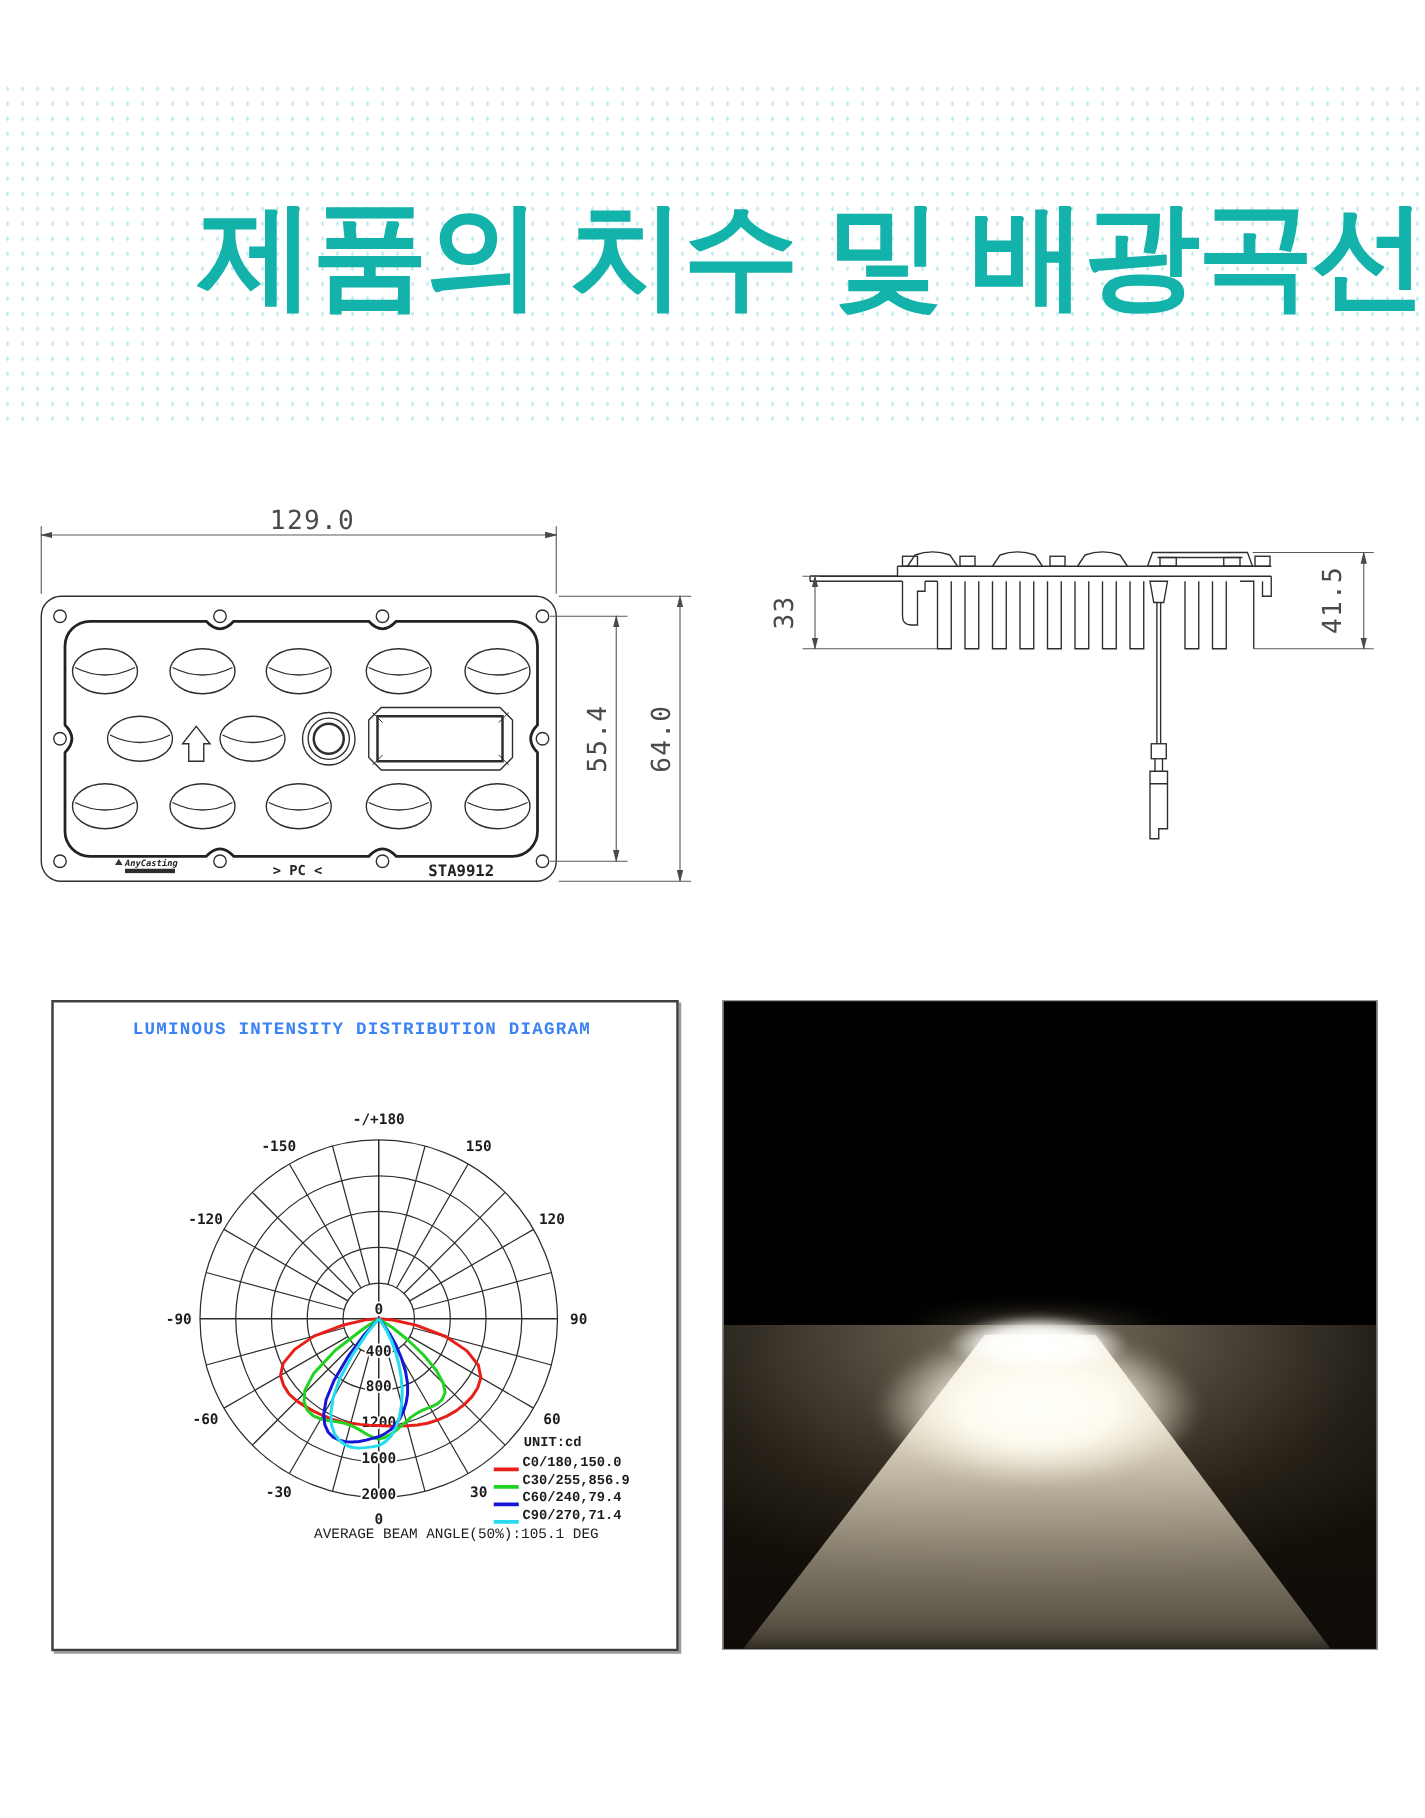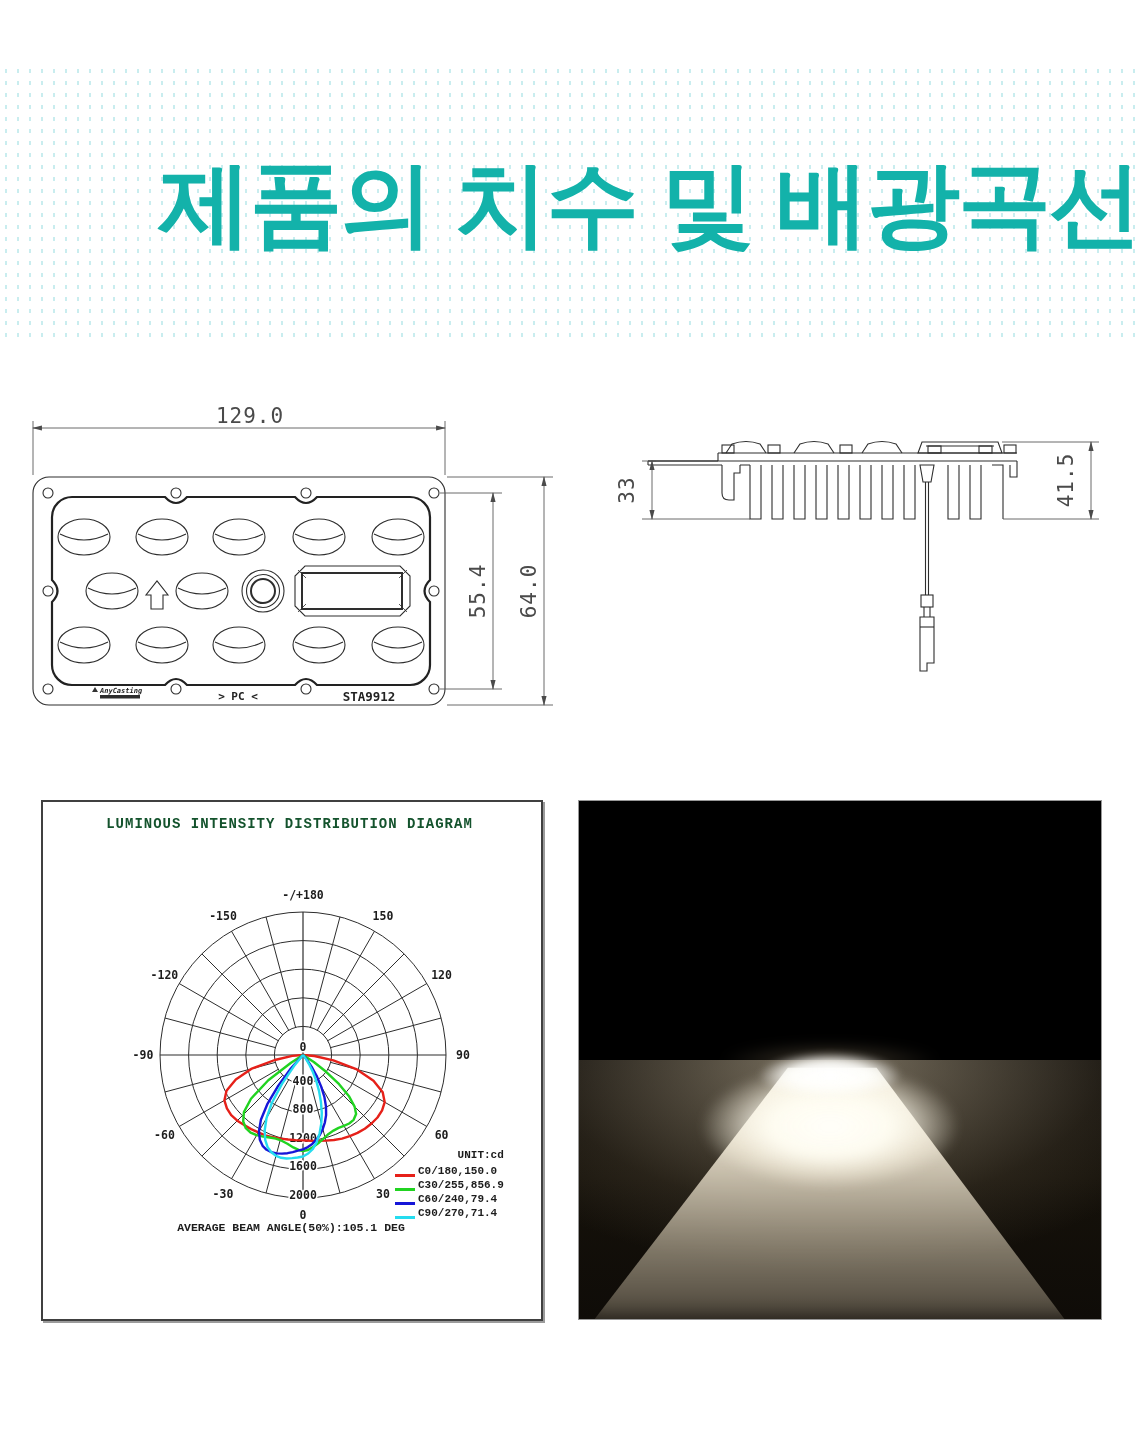--- a/index.html
+++ b/index.html
@@ -16,27 +16,27 @@
   .dim-text{font-size:21px;fill:#4a4a4a;letter-spacing:1px;}
   .draw{stroke:#2e2e2e;fill:none;stroke-width:1.1;}
   .draw-bold{stroke:#222;fill:none;stroke-width:2.2;}
   .dimline{stroke:#5a5a5a;stroke-width:0.9;fill:none;}
   .mark-text{fill:#222;font-weight:bold;}
   
   .chart-box{position:absolute;left:41px;top:800px;width:498px;height:517px;
     border:2px solid #404040;background:#fff;box-shadow:2px 2px 0 #9b9b9b;}
   .chart-title{position:absolute;top:14px;left:0;right:5px;text-align:center;
     font-family:"Liberation Mono",monospace;font-weight:bold;font-size:14px;
-    letter-spacing:1px;color:#14532d;}
-  .chart-footer{position:absolute;top:419px;left:48px;width:400px;text-align:center;
-    font-family:"Liberation Mono",monospace;font-weight:bold;font-size:11.5px;color:#1c1c1c;}
+    letter-spacing:1px;color:#3b82f6;}
+  .chart-footer{position:absolute;top:419px;left:36px;width:400px;text-align:right;
+    font-family:"Liberation Mono",monospace;font-weight:normal;font-size:11.5px;color:#1c1c1c;}
   #polar{position:absolute;left:0;top:0;}
   .legend{position:absolute;left:352px;top:347px;font-family:"Liberation Mono",monospace;
     font-weight:bold;font-size:11px;color:#1c1c1c;}
-  .legend-unit{margin-left:24px;margin-bottom:2px;font-size:11px;text-align:right;}
+  .legend-unit{margin-left:24px;margin-bottom:2px;font-size:11px;}
   .lrow{display:flex;align-items:flex-end;height:14px;}
   .lswatch{display:inline-block;width:20px;height:3px;margin-right:3px;}
   .llabel{white-space:nowrap;}
   
   .photo{position:absolute;left:578px;top:800px;width:524px;height:520px;
     background:#000;overflow:hidden;border:1px solid #989898;box-sizing:border-box;}
   .floor{position:absolute;top:259px;left:0;right:0;height:259px;
     background:linear-gradient(to bottom,#0c0a07,#15110a 45%,#0f0c08);}
   .amb{position:absolute;left:-18%;right:-18%;top:0;height:110%;
     background:radial-gradient(ellipse 72% 95% at 48% 0%,rgba(214,199,170,0.55),rgba(110,98,78,0.22) 55%,transparent 78%);}

